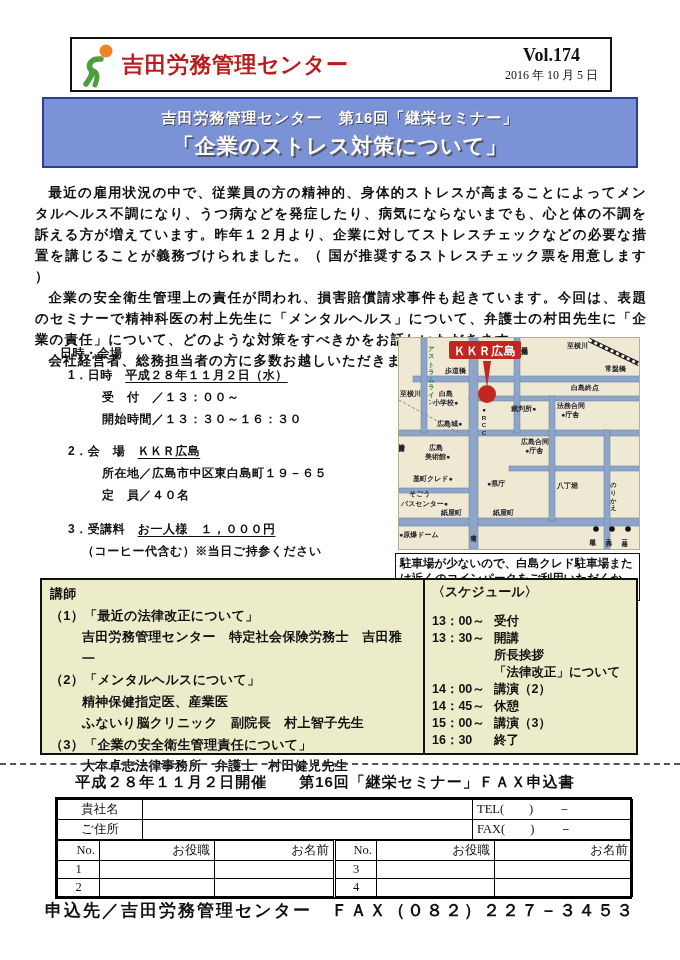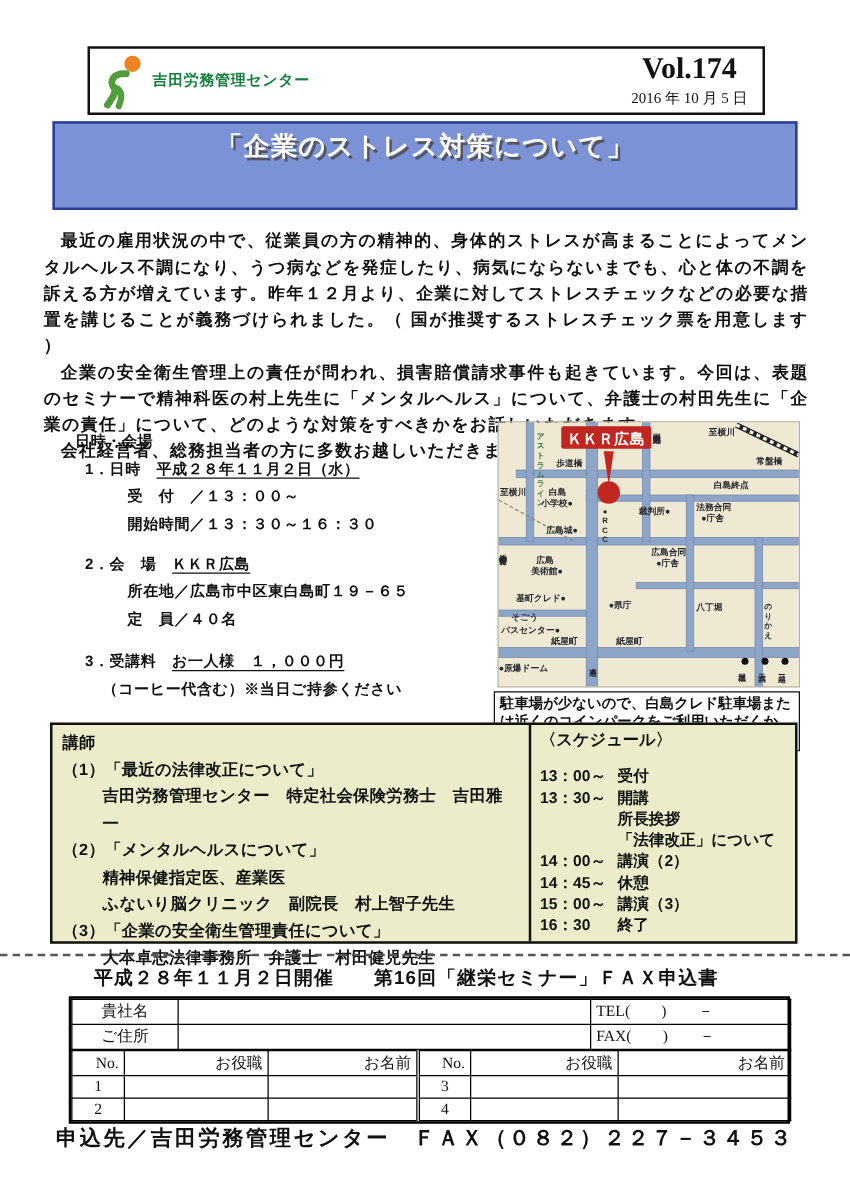--- a/index.html
+++ b/index.html
@@ -4,25 +4,25 @@
 <style>
   * { margin:0; padding:0; box-sizing:border-box; }
   body { background:#e8e8e8; font-family:"Liberation Sans", sans-serif; }
   .page { position:relative; width:680px; height:960px; background:#fff; margin:0 auto;
           overflow:hidden; font-weight:bold; color:#111; }
 
   
   .header-box { position:absolute; left:70px; top:37px; width:542px; height:55px;
                 border:2px solid #111; display:flex; align-items:center; background:#fff; }
   .logo { width:40px; height:46px; margin-left:8px; flex:0 0 auto; }
-  .org-name { font-size:12px; color:#15803d; margin-left:2px; letter-spacing:0.5px; }
+  .org-name { font-size:22px; color:#b91c1c; margin-left:2px; letter-spacing:0.5px; }
   .nl-title { font-size:29px; font-weight:bold; color:#0c0c0c; margin-left:14px; letter-spacing:1px; }
   .head-right { margin-left:auto; margin-right:12px; text-align:center;
                 font-family:"Liberation Serif", serif; }
-  .vol { font-size:24px; font-weight:bold; }
+  .vol { font-size:18px; font-weight:bold; }
   .issue-date { font-size:12px; font-weight:normal; margin-top:1px; }
 
   
   .banner { position:absolute; left:42px; top:97px; width:596px; height:71px;
             background:#7b92d6; border:2px solid #2c3f96; text-align:center; color:#fff; }
   .banner .l1 { margin-top:10px; font-size:15px; letter-spacing:1px;
                 text-shadow:1px 1px 0 #4a4a55; }
   .banner .l2 { margin-top:4px; font-size:21px; letter-spacing:1px;
                 text-shadow:2px 2px 0 #55555f; }
 
@@ -98,20 +98,21 @@
       <path d="M12,28 C18,30 18,36 15,43" fill="none" stroke="#4f9e3c" stroke-width="5" stroke-linecap="round"></path>
     </svg>
     <span class="org-name">吉田労務管理センター</span>
     <span class="head-right">
       <div class="vol">Vol.174</div>
       <div class="issue-date">2016 年 10 月 5 日</div>
     </span>
   </div>
 
   <div class="banner">
+    <div class="l1">吉田労務管理センター　第16回「継栄セミナー」</div>
     <div class="l2">「企業のストレス対策について」</div>
   </div>
 
   <div class="intro">
     <p>最近の雇用状況の中で、従業員の方の精神的、身体的ストレスが高まることによってメンタルヘルス不調になり、うつ病などを発症したり、病気にならないまでも、心と体の不調を訴える方が増えています。昨年１２月より、企業に対してストレスチェックなどの必要な措置を講じることが義務づけられました。（ 国が推奨するストレスチェック票を用意します ）</p>
     <p>企業の安全衛生管理上の責任が問われ、損害賠償請求事件も起きています。今回は、表題のセミナーで精神科医の村上先生に「メンタルヘルス」について、弁護士の村田先生に「企業の責任」について、どのような対策をすべきかをお話しいただきます。</p>
     <p>会社経営者、総務担当者の方に多数お越しいただきますようご案内申し上げます。</p>
   </div>
 
   <div class="venue">

